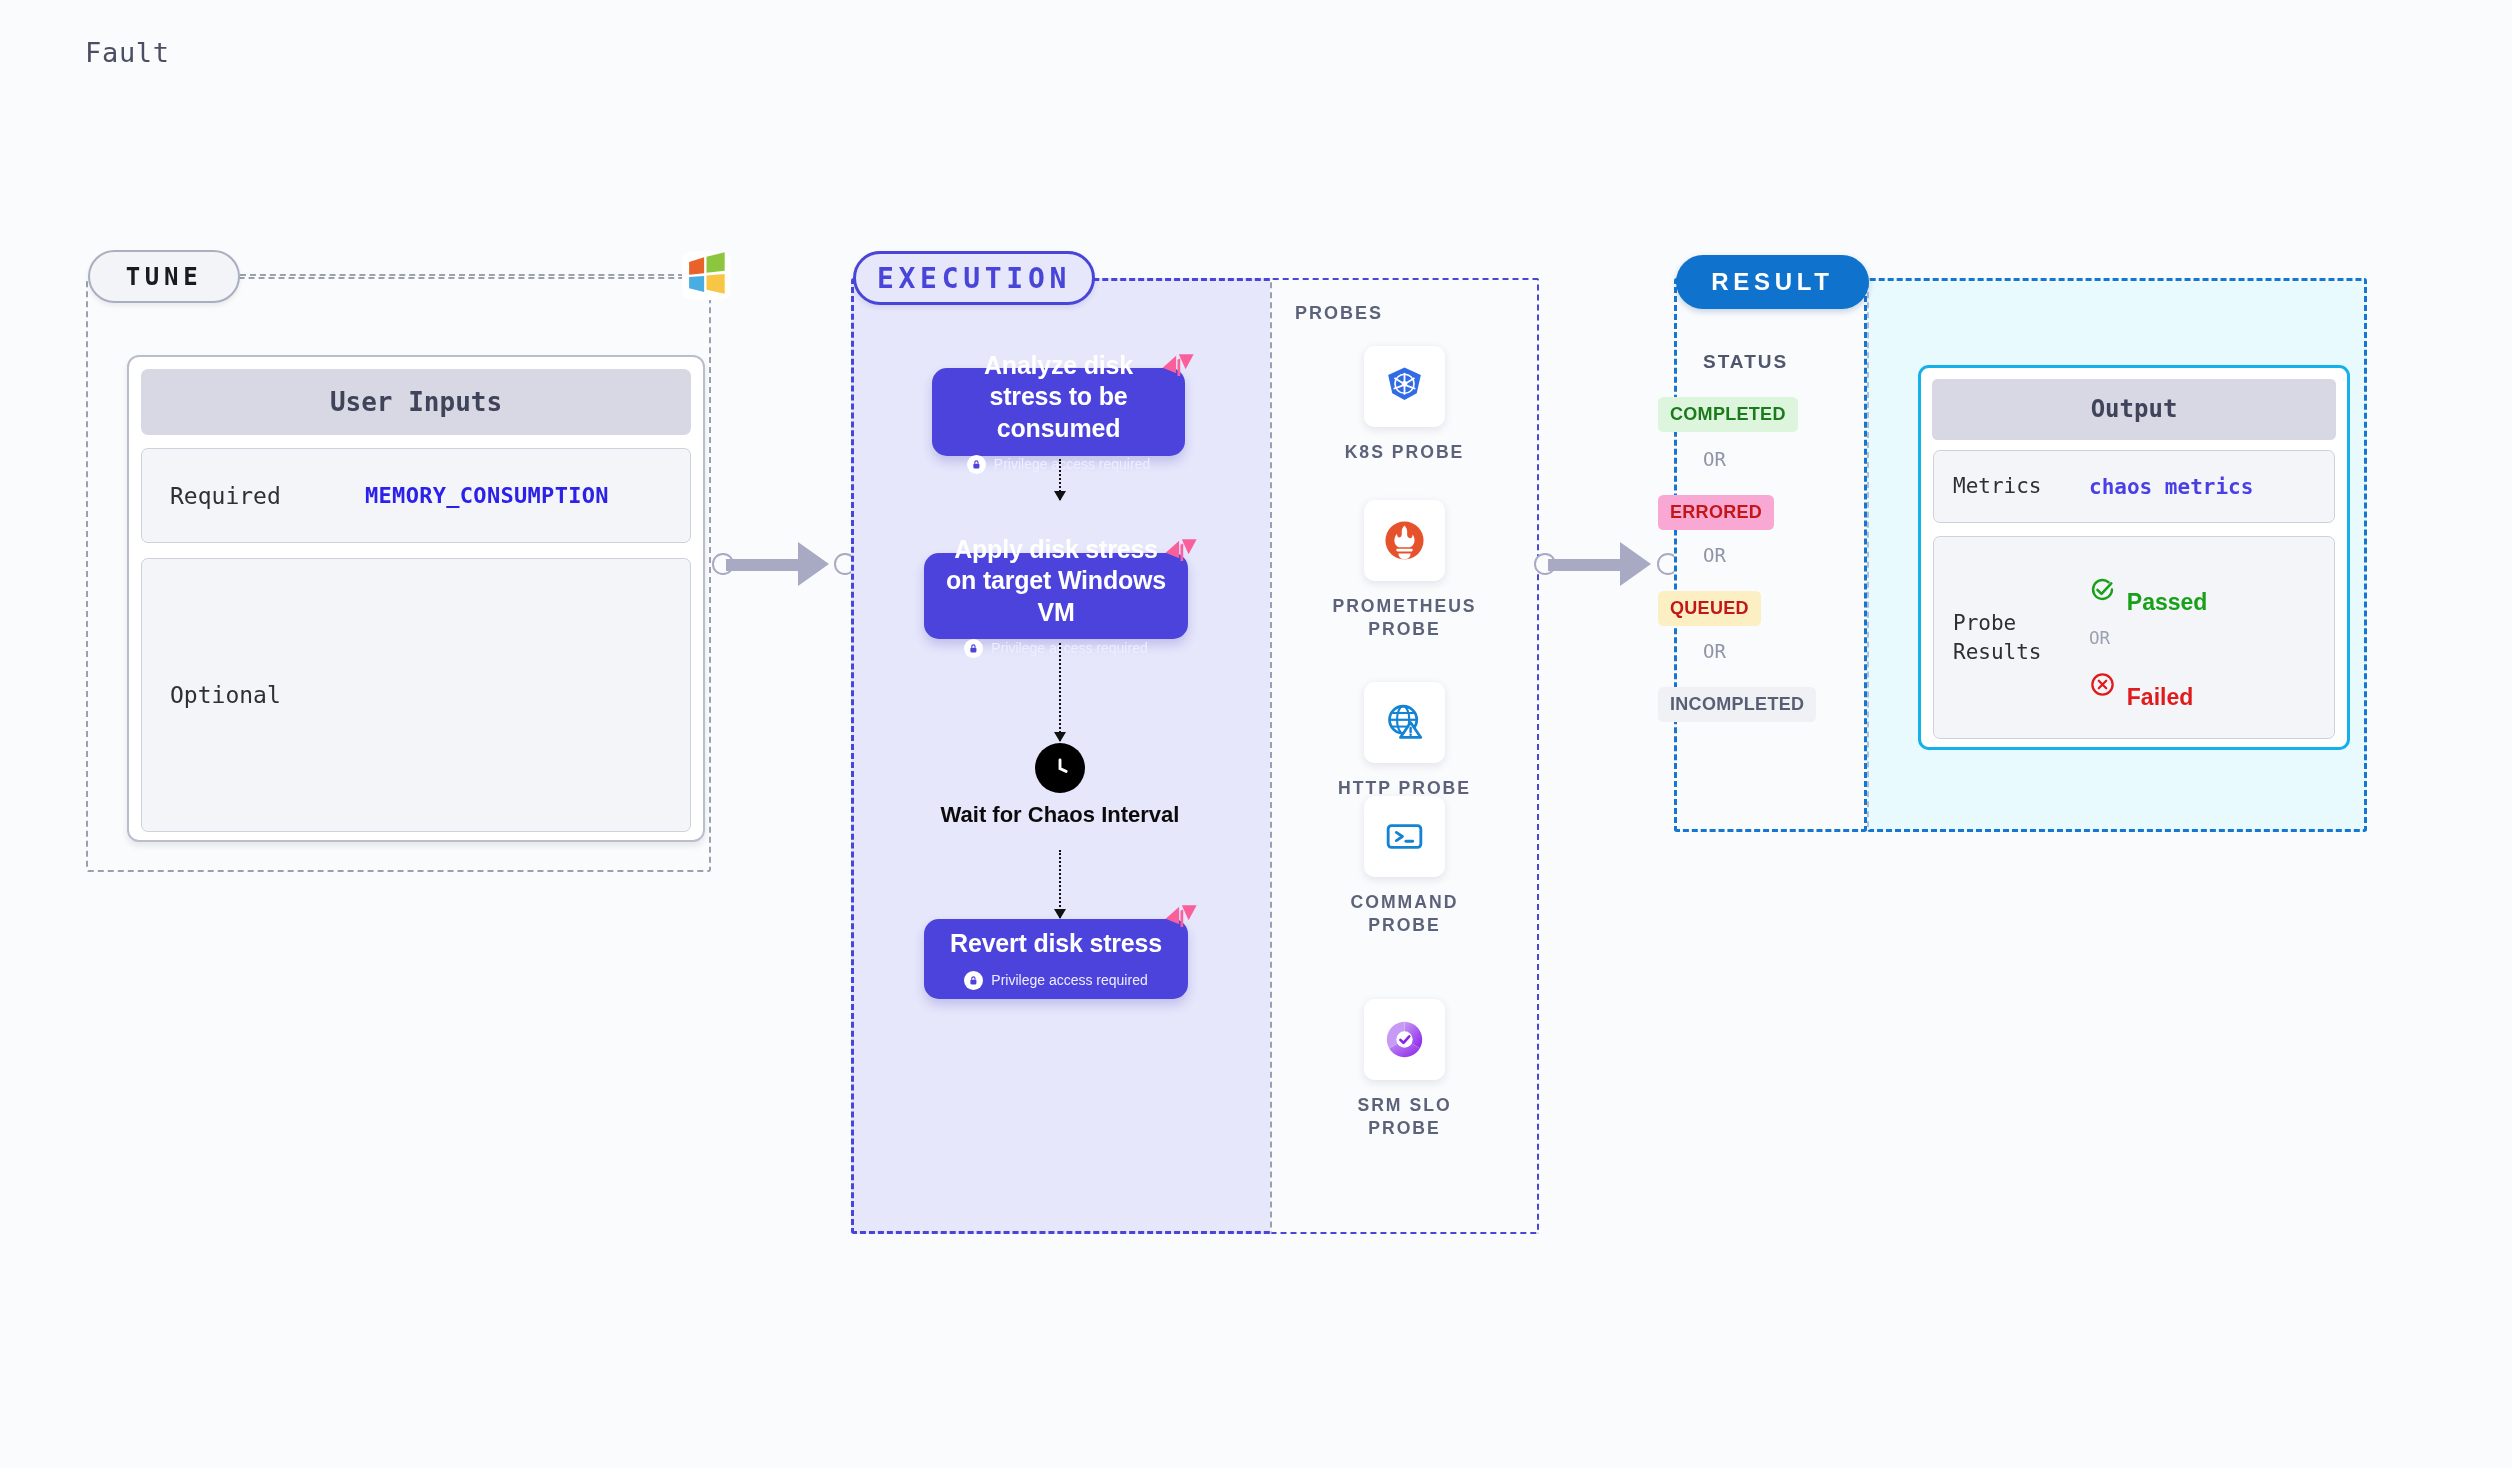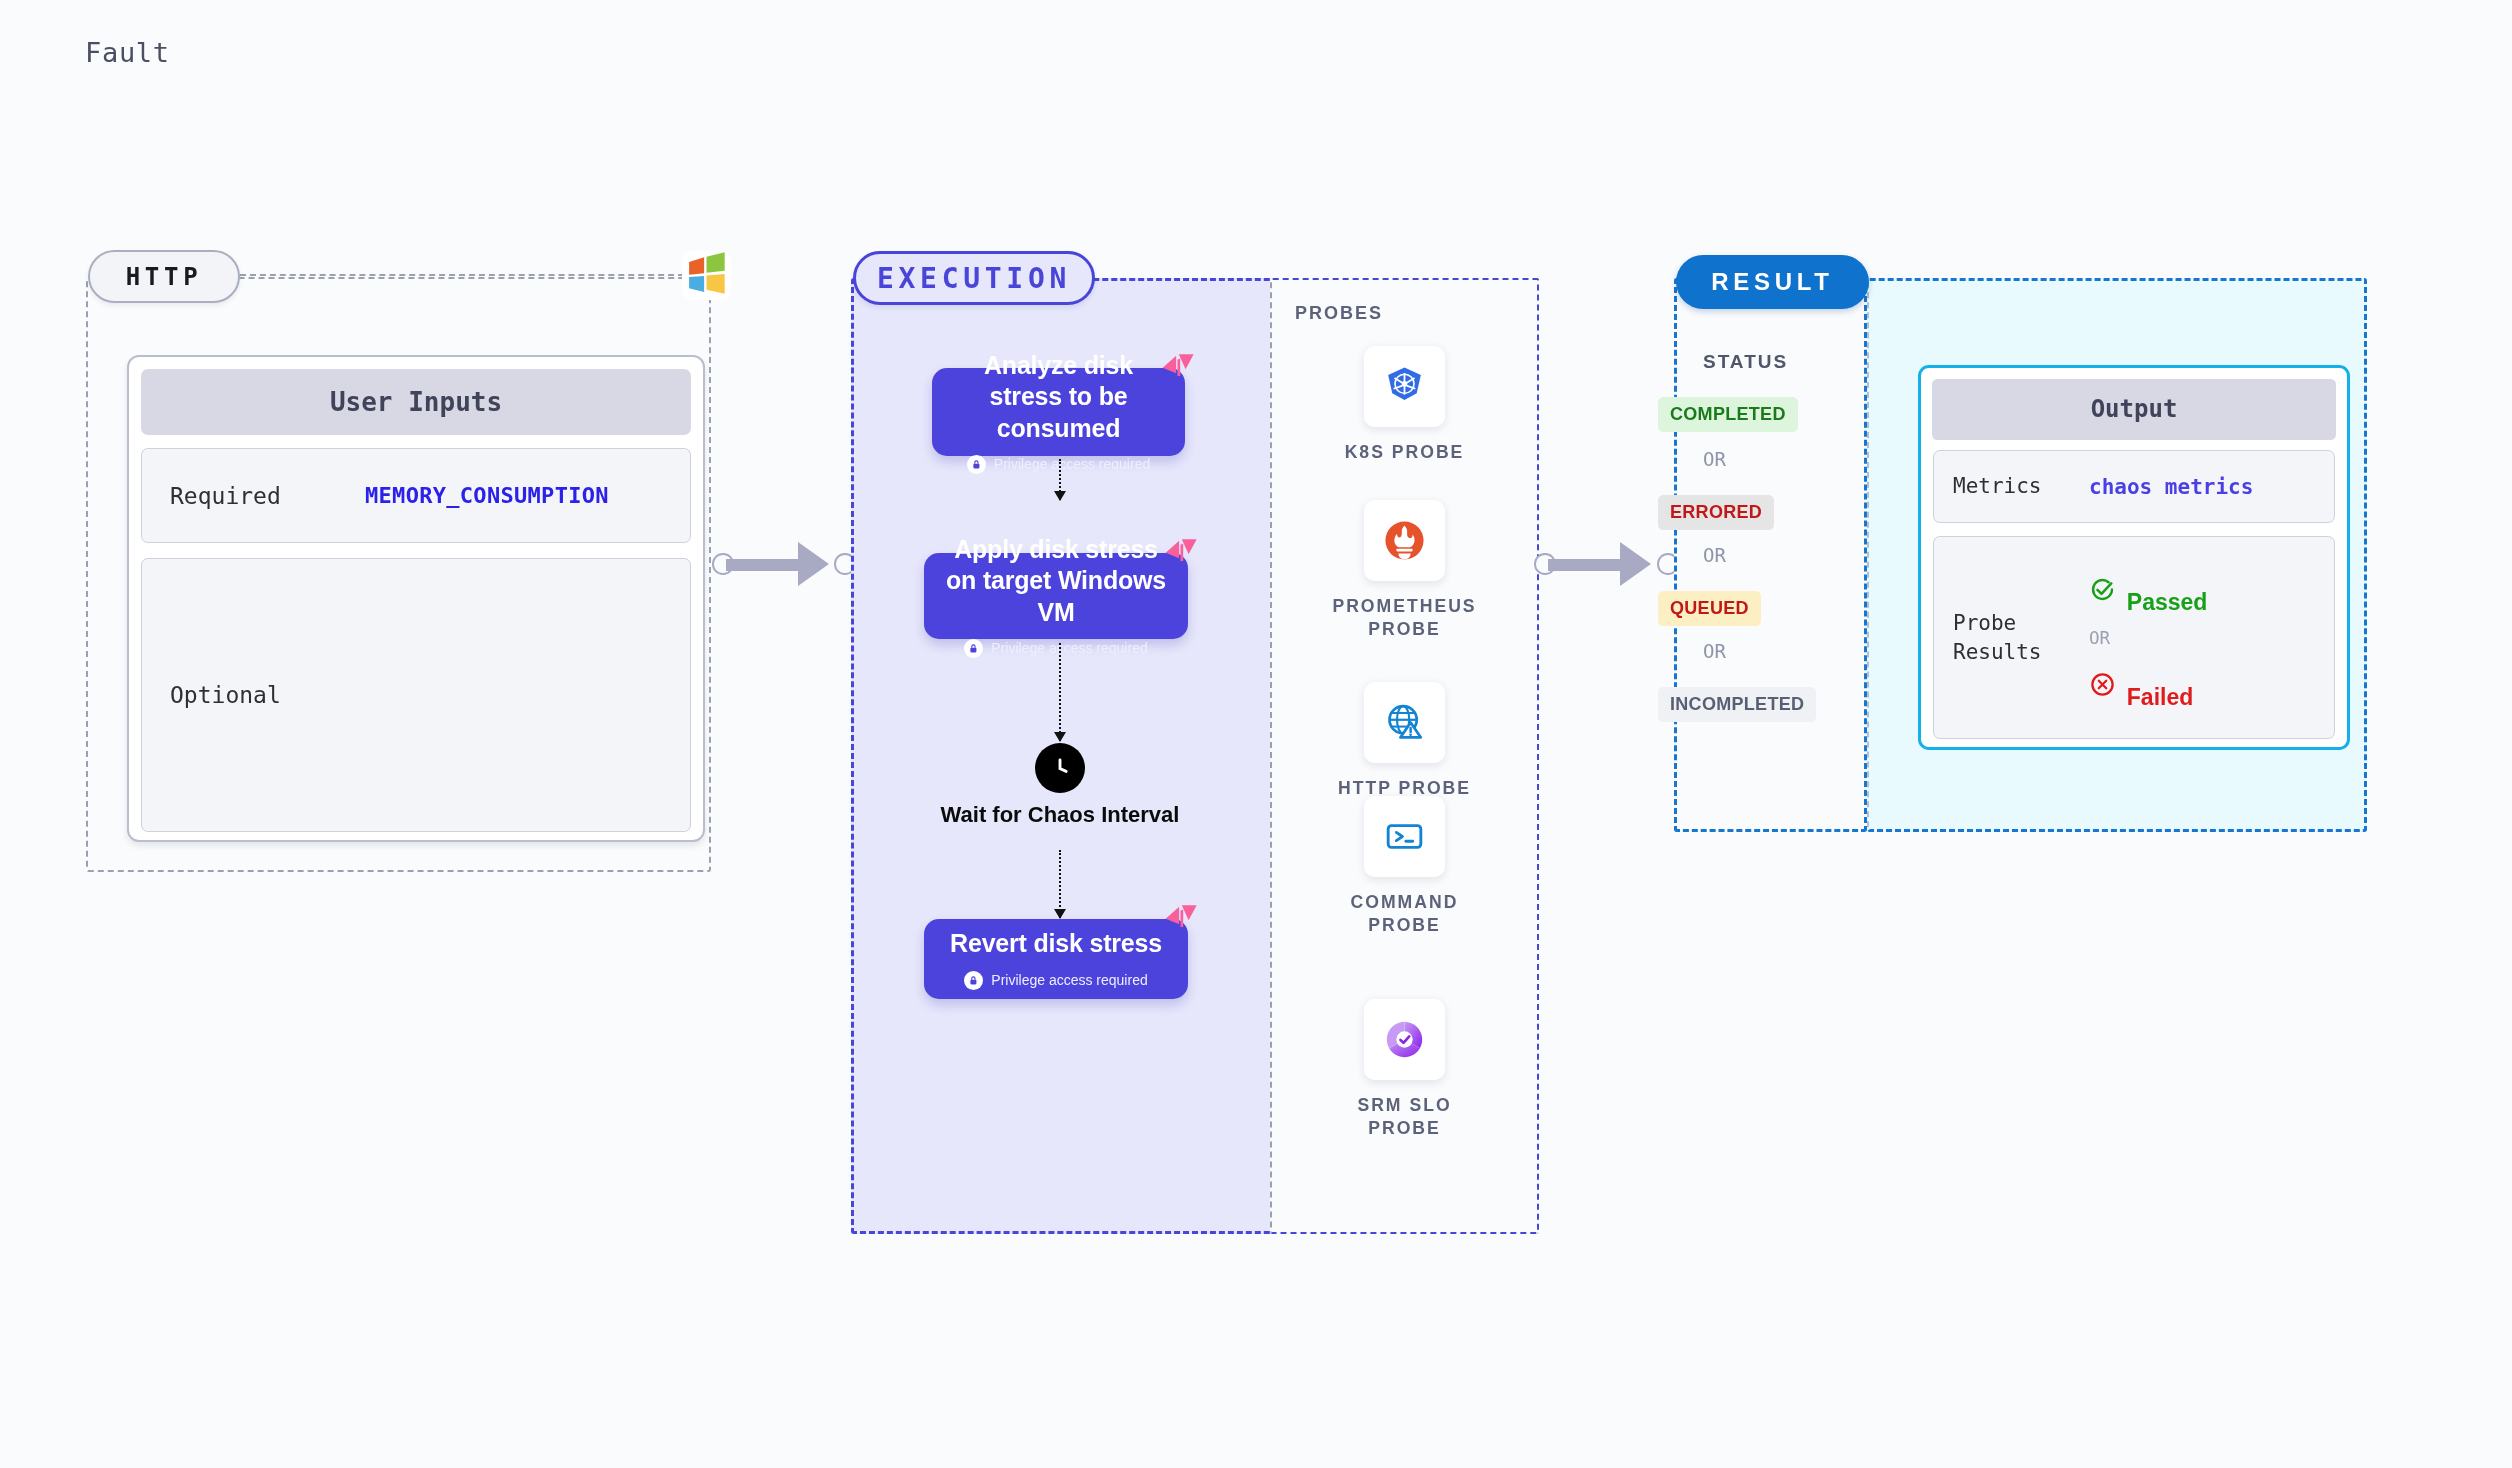--- a/index.html
+++ b/index.html
@@ -288,21 +288,21 @@
 </style>
 </head>
 <body>
 
 <div id="header">
   <div id="fault-label">Fault</div>
 </div>
 
 <div id="tune-panel" class="panel"></div>
 <div id="tune-dash"></div>
-<div id="tune-badge" class="panel-badge">HTTP</div>
+<div id="tune-badge" class="panel-badge">TUNE</div>
 
 <span id="tune-winlogo" class="winlogo">
   <svg width="49" height="49" viewBox="0 0 62 62">
     <rect x="0" y="0" width="62" height="62" rx="12" fill="#fff"></rect>
     <path d="M9 14 L28 8 L28 28 L9 30 Z" fill="#E8622A"></path>
     <path d="M31 7.3 L54 1.5 L54 25 L31 27.5 Z" fill="#8CC63F"></path>
     <path d="M9 33 L28 31.5 L28 52 L9 47 Z" fill="#49ACE3"></path>
     <path d="M31 31 L54 29 L54 54 L31 49 Z" fill="#F7C644"></path>
   </svg>
 </span>
@@ -494,21 +494,21 @@
 </div>
 
 <div id="result-output-panel" class="panel"></div>
 <div id="result-status-panel" class="panel"></div>
 <div id="result-badge" class="panel-badge">RESULT</div>
 
 <div id="status-title">STATUS</div>
 
 <div class="status-pill" style="top:397px; background:#DDF5DD; color:#1B7A1B;">COMPLETED</div>
 <div class="or-text" style="top:448px;">OR</div>
-<div class="status-pill" style="top:495px; background:#e5e5e5; color:#C21717;">ERRORED</div>
+<div class="status-pill" style="top:495px; background:#f9a8d4; color:#C21717;">ERRORED</div>
 <div class="or-text" style="top:544px;">OR</div>
 <div class="status-pill" style="top:591px; background:#FCEFC4; color:#C21717;">QUEUED</div>
 <div class="or-text" style="top:640px;">OR</div>
 <div class="status-pill" style="top:687px; background:#F0F1F5; color:#585E73;">INCOMPLETED</div>
 
 <div id="output-card" class="card">
   <div id="output-header">Output</div>
 
   <div id="metrics-box" class="inner-box">
     <div class="out-label">Metrics</div>

